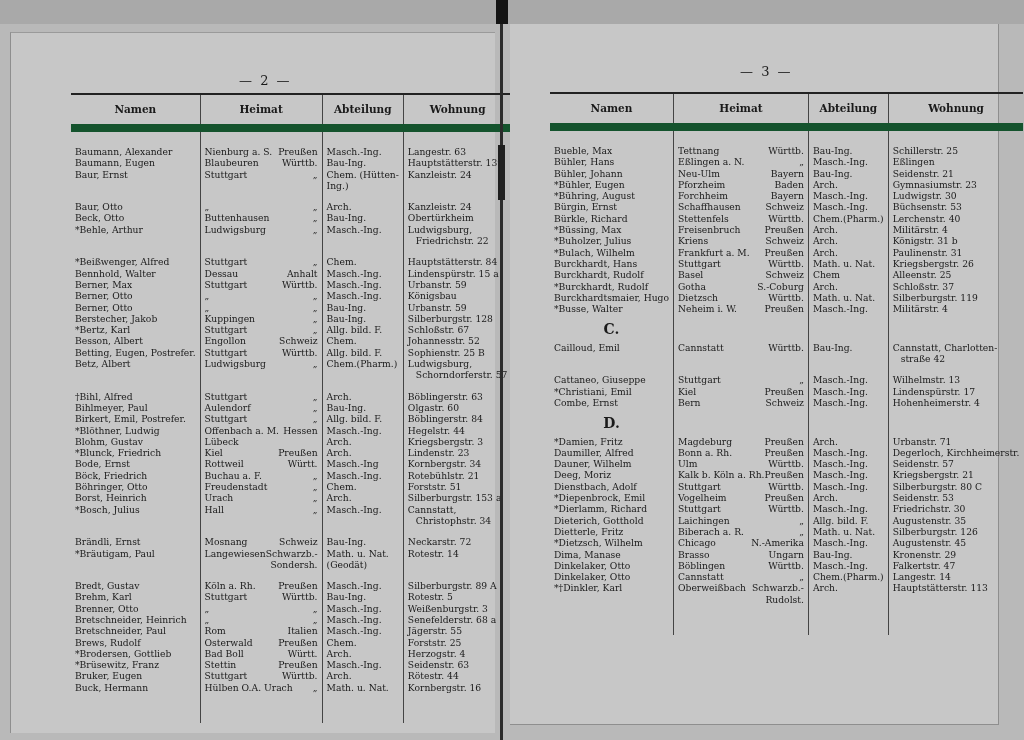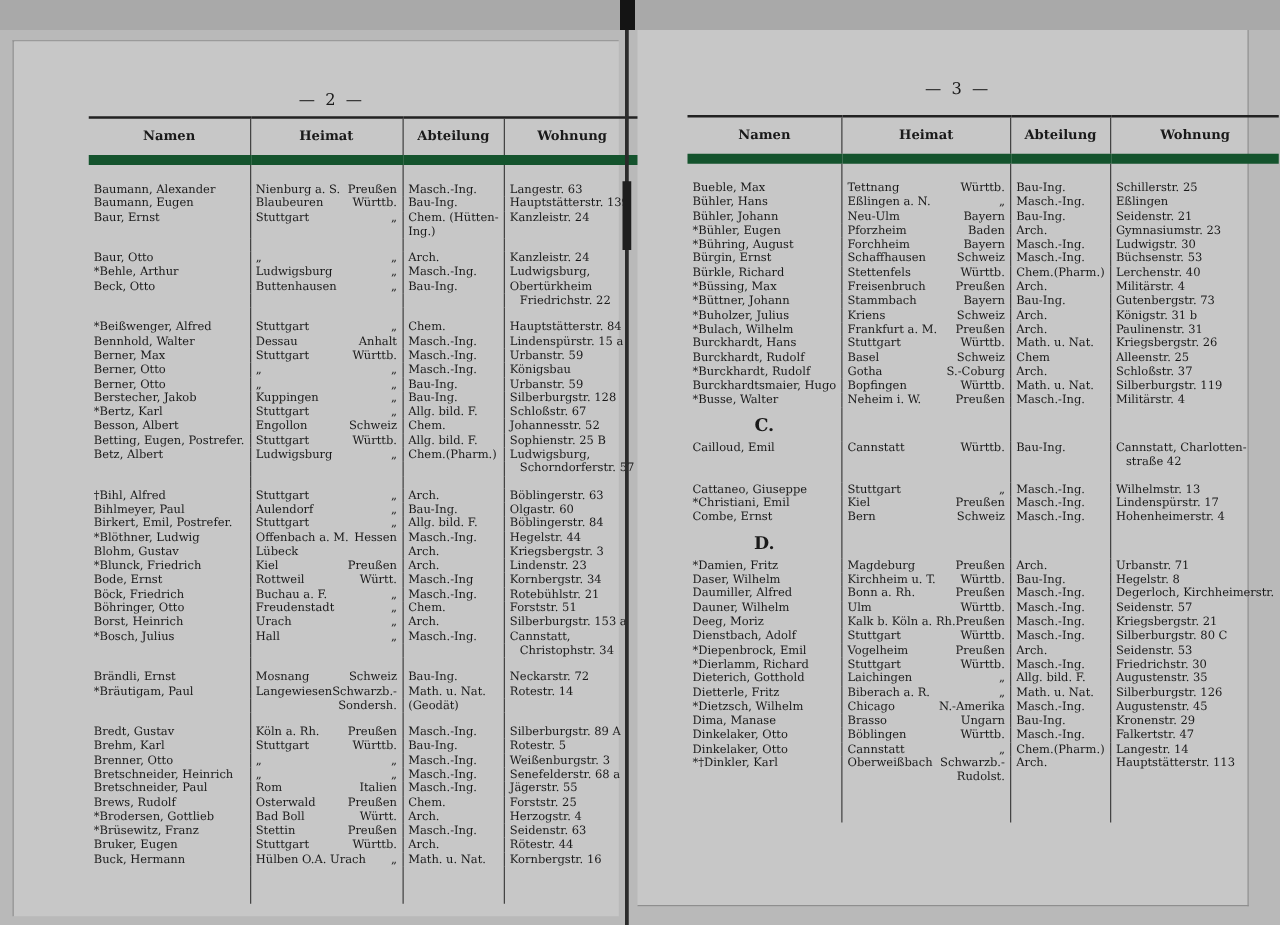--- a/index.html
+++ b/index.html
@@ -106,40 +106,40 @@
           <td>
             <div class="heimat-wrap">
               <span>„</span>
               <span class="heimat-land">„</span>
             </div>
           </td>
           <td>Arch.</td>
           <td>Kanzleistr. 24</td>
         </tr>
         <tr>
-          <td>*Behle, Arthur</td>
-          <td>
-            <div class="heimat-wrap">
-              <span>Ludwigsburg</span>
-              <span class="heimat-land">„</span>
-            </div>
-          </td>
-          <td>Masch.-Ing.</td>
-          <td>Ludwigsburg,</td>
-        </tr>
-        <tr>
           <td>Beck, Otto</td>
           <td>
             <div class="heimat-wrap">
               <span>Buttenhausen</span>
               <span class="heimat-land">„</span>
             </div>
           </td>
           <td>Bau-Ing.</td>
           <td>Obertürkheim</td>
+        </tr>
+        <tr>
+          <td>*Behle, Arthur</td>
+          <td>
+            <div class="heimat-wrap">
+              <span>Ludwigsburg</span>
+              <span class="heimat-land">„</span>
+            </div>
+          </td>
+          <td>Masch.-Ing.</td>
+          <td>Ludwigsburg,</td>
         </tr>
         <tr>
           <td></td>
           <td>
             <div class="heimat-wrap">
               <span></span>
               <span class="heimat-land"></span>
             </div>
           </td>
           <td></td>
@@ -675,31 +675,20 @@
           <td>
             <div class="heimat-wrap">
               <span>Freisenbruch</span>
               <span class="heimat-land">Preußen</span>
             </div>
           </td>
           <td>Arch.</td>
           <td>Militärstr. 4</td>
         </tr>
         <tr>
-          <td>*Büttner, Johann</td>
-          <td>
-            <div class="heimat-wrap">
-              <span>Stammbach</span>
-              <span class="heimat-land">Bayern</span>
-            </div>
-          </td>
-          <td>Bau-Ing.</td>
-          <td>Gutenbergstr. 73</td>
-        </tr>
-        <tr>
           <td>*Buholzer, Julius</td>
           <td>
             <div class="heimat-wrap">
               <span>Kriens</span>
               <span class="heimat-land">Schweiz</span>
             </div>
           </td>
           <td>Arch.</td>
           <td>Königstr. 31 b</td>
         </tr>
@@ -744,21 +733,21 @@
               <span class="heimat-land">S.-Coburg</span>
             </div>
           </td>
           <td>Arch.</td>
           <td>Schloßstr. 37</td>
         </tr>
         <tr>
           <td>Burckhardtsmaier, Hugo</td>
           <td>
             <div class="heimat-wrap">
-              <span>Bopfingen</span>
+              <span>Dietzsch</span>
               <span class="heimat-land">Württb.</span>
             </div>
           </td>
           <td>Math. u. Nat.</td>
           <td>Silberburgstr. 119</td>
         </tr>
         <tr>
           <td>*Busse, Walter</td>
           <td>
             <div class="heimat-wrap">
@@ -845,31 +834,20 @@
         <tr>
           <td>*Damien, Fritz</td>
           <td>
             <div class="heimat-wrap">
               <span>Magdeburg</span>
               <span class="heimat-land">Preußen</span>
             </div>
           </td>
           <td>Arch.</td>
           <td>Urbanstr. 71</td>
-        </tr>
-        <tr>
-          <td>Daser, Wilhelm</td>
-          <td>
-            <div class="heimat-wrap">
-              <span>Kirchheim u. T.</span>
-              <span class="heimat-land">Württb.</span>
-            </div>
-          </td>
-          <td>Bau-Ing.</td>
-          <td>Hegelstr. 8</td>
         </tr>
         <tr>
           <td>Daumiller, Alfred</td>
           <td>
             <div class="heimat-wrap">
               <span>Bonn a. Rh.</span>
               <span class="heimat-land">Preußen</span>
             </div>
           </td>
           <td>Masch.-Ing.</td>

